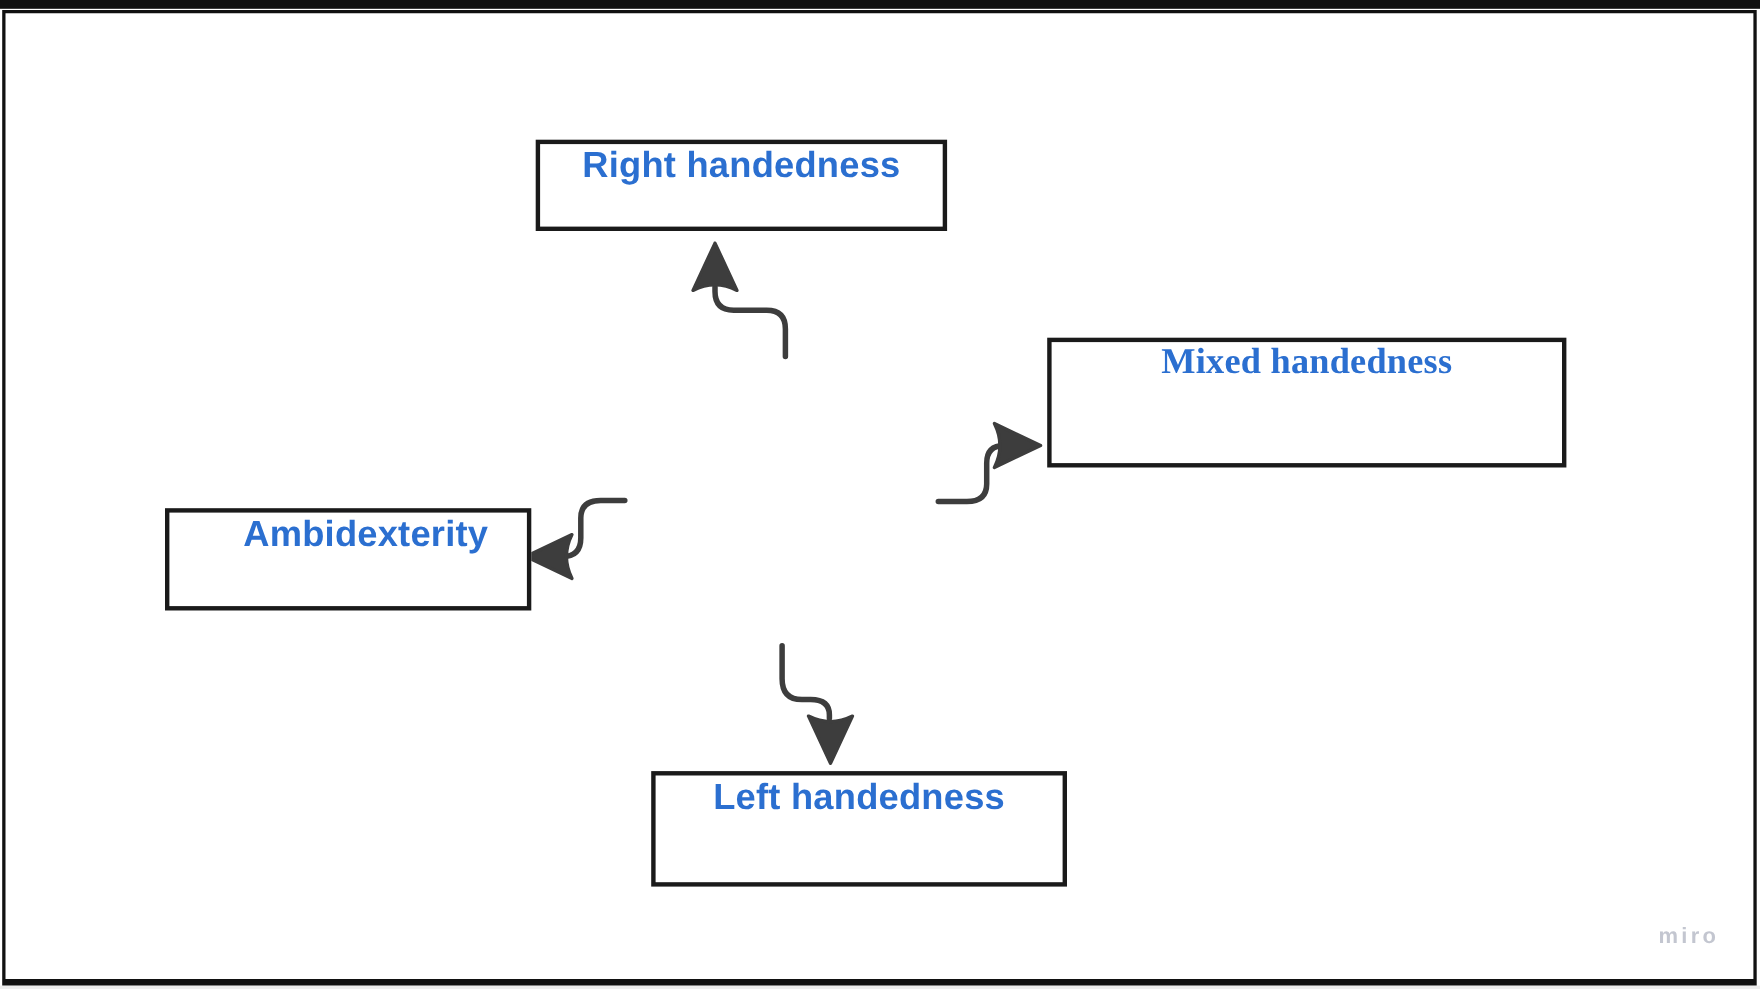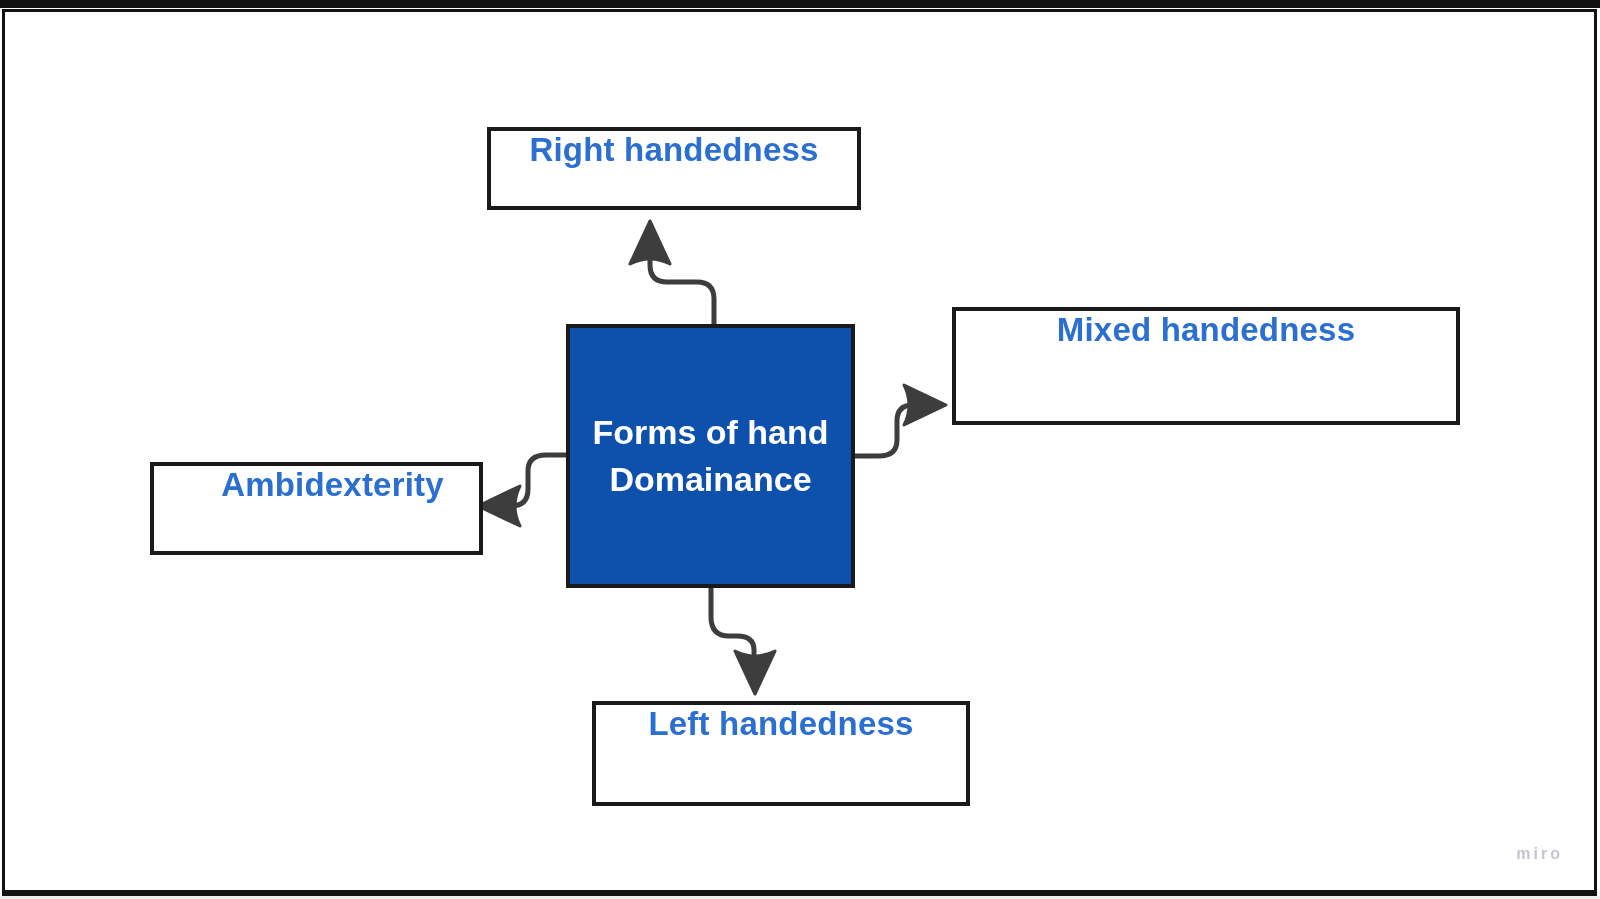--- a/index.html
+++ b/index.html
@@ -28,36 +28,36 @@
   .node{
     position:absolute;box-sizing:border-box;background:#ffffff;
     border:4px solid var(--shape-border);
     display:flex;align-items:flex-start;justify-content:center;text-align:center;
   }
   .node .lbl{
     color:var(--accent-blue);font-weight:700;font-size:33px;letter-spacing:.2px;
     white-space:nowrap;
   }
   .n-top{left:487px;top:127px;width:374px;height:83px;}
-  .n-right{left:952px;top:307px;width:508px;height:118px;}
+  .n-right{left:952px;top:307px;width:472px;height:118px;font-family:Liberation Serif, serif;}
   .n-left{left:150px;top:462px;width:333px;height:93px;padding-left:32px;}
   .n-bottom{left:592px;top:701px;width:378px;height:105px;}
   .center-node{
     position:absolute;box-sizing:border-box;left:566px;top:324px;width:289px;height:264px;
     background:var(--center-fill);border:4px solid var(--shape-border);
     display:flex;flex-direction:column;align-items:center;justify-content:center;
     text-align:center;
   }
   .center-node .cline{
     color:var(--center-text);font-weight:700;font-size:34px;line-height:1.38;
     white-space:nowrap;
   }
   .watermark{
     position:absolute;right:37px;bottom:36px;
-    color:var(--watermark-color);font-size:16px;font-weight:600;letter-spacing:3px;
+    color:var(--watermark-color);font-size:20px;font-weight:600;letter-spacing:3px;
   }
 </style>
 </head>
 <body>
 
 <div class="canvas">
 
   <div class="top-bar"></div>
   <div class="bottom-edge"></div>
 
@@ -73,24 +73,20 @@
     <g>
       <path class="ln" d="M568 455 L546 455 Q528 455 528 471 L528 489 Q528 506 511 506 L509 506"></path>
       <path class="hd" d="M478 506 L520 486 Q510 506 520 526 Z"></path>
     </g>
     <g>
       <path class="ln" d="M711 587 L711 617 Q711 636 729 636 L737 636 Q754 636 754 650 L754 653"></path>
       <path class="hd" d="M755 694 L735 651 Q755 661 775 651 Z"></path>
     </g>
   </svg>
 
-  <div class="center-node">
-    <div class="cline">Forms of hand</div>
-    <div class="cline">Domainance</div>
-  </div>
 
   <div class="node n-top">
     <span class="lbl">Right handedness</span>
   </div>
 
   <div class="node n-right">
     <span class="lbl">Mixed handedness</span>
   </div>
 
   <div class="node n-left">

